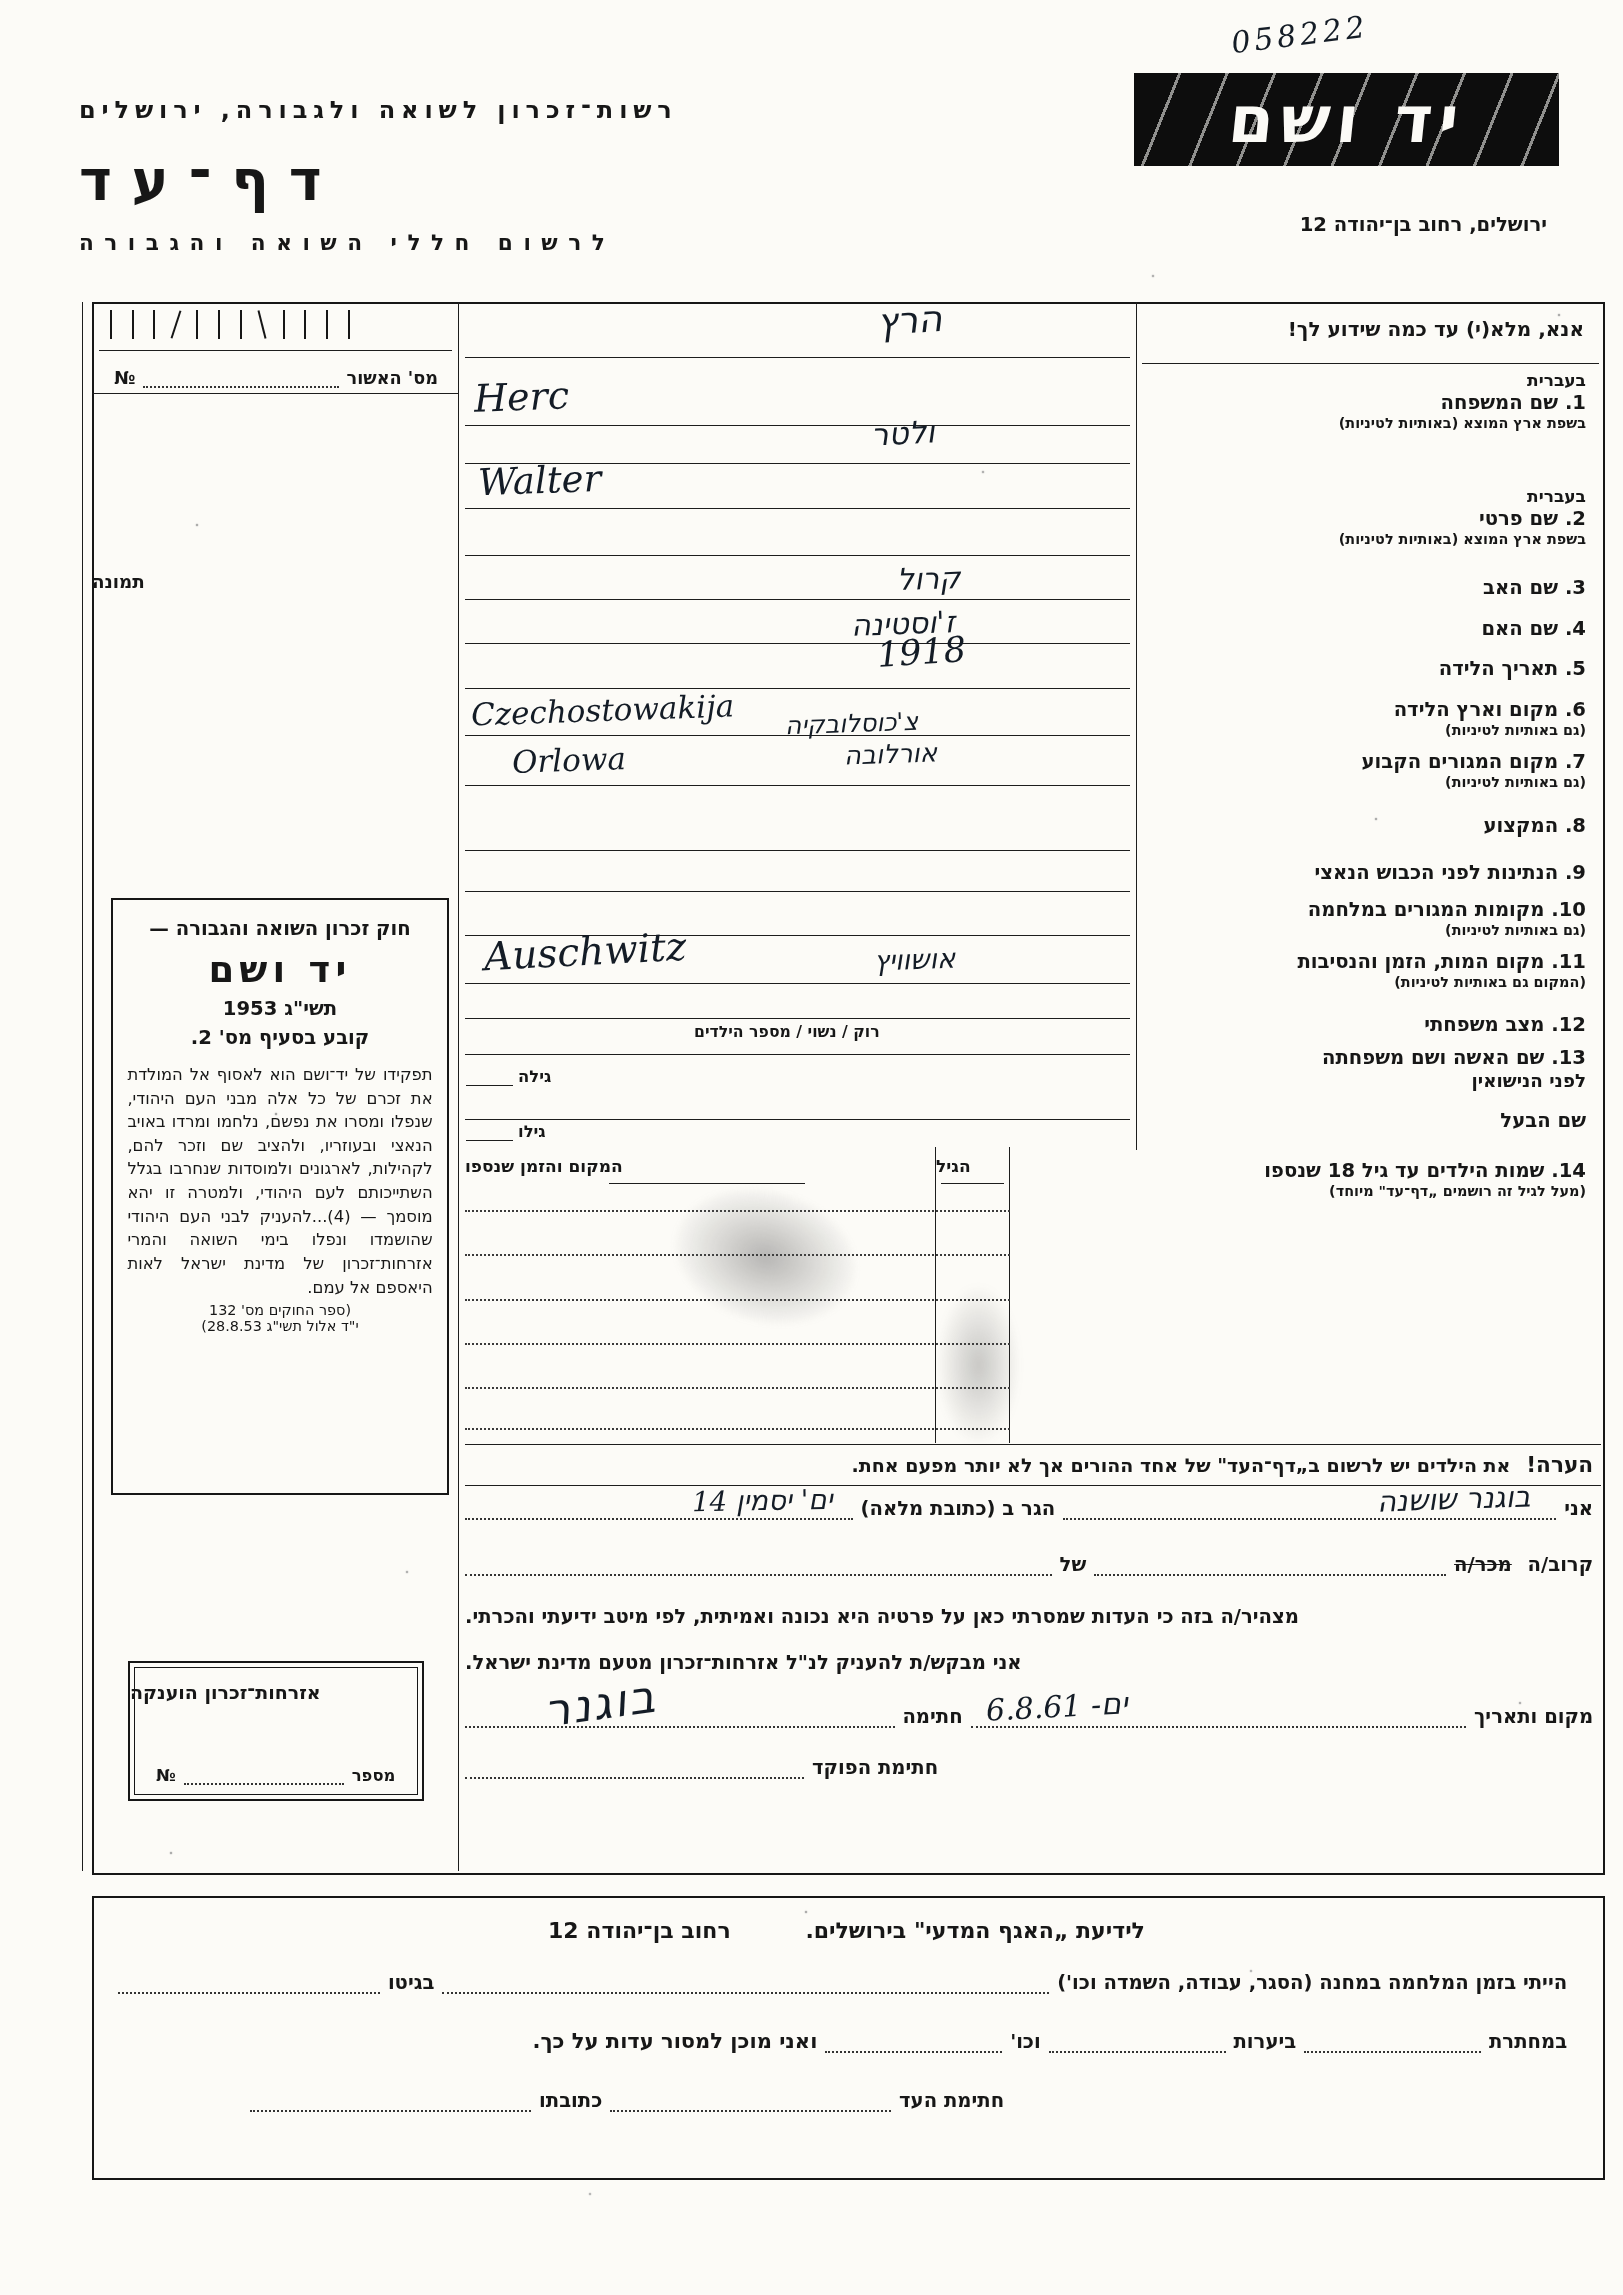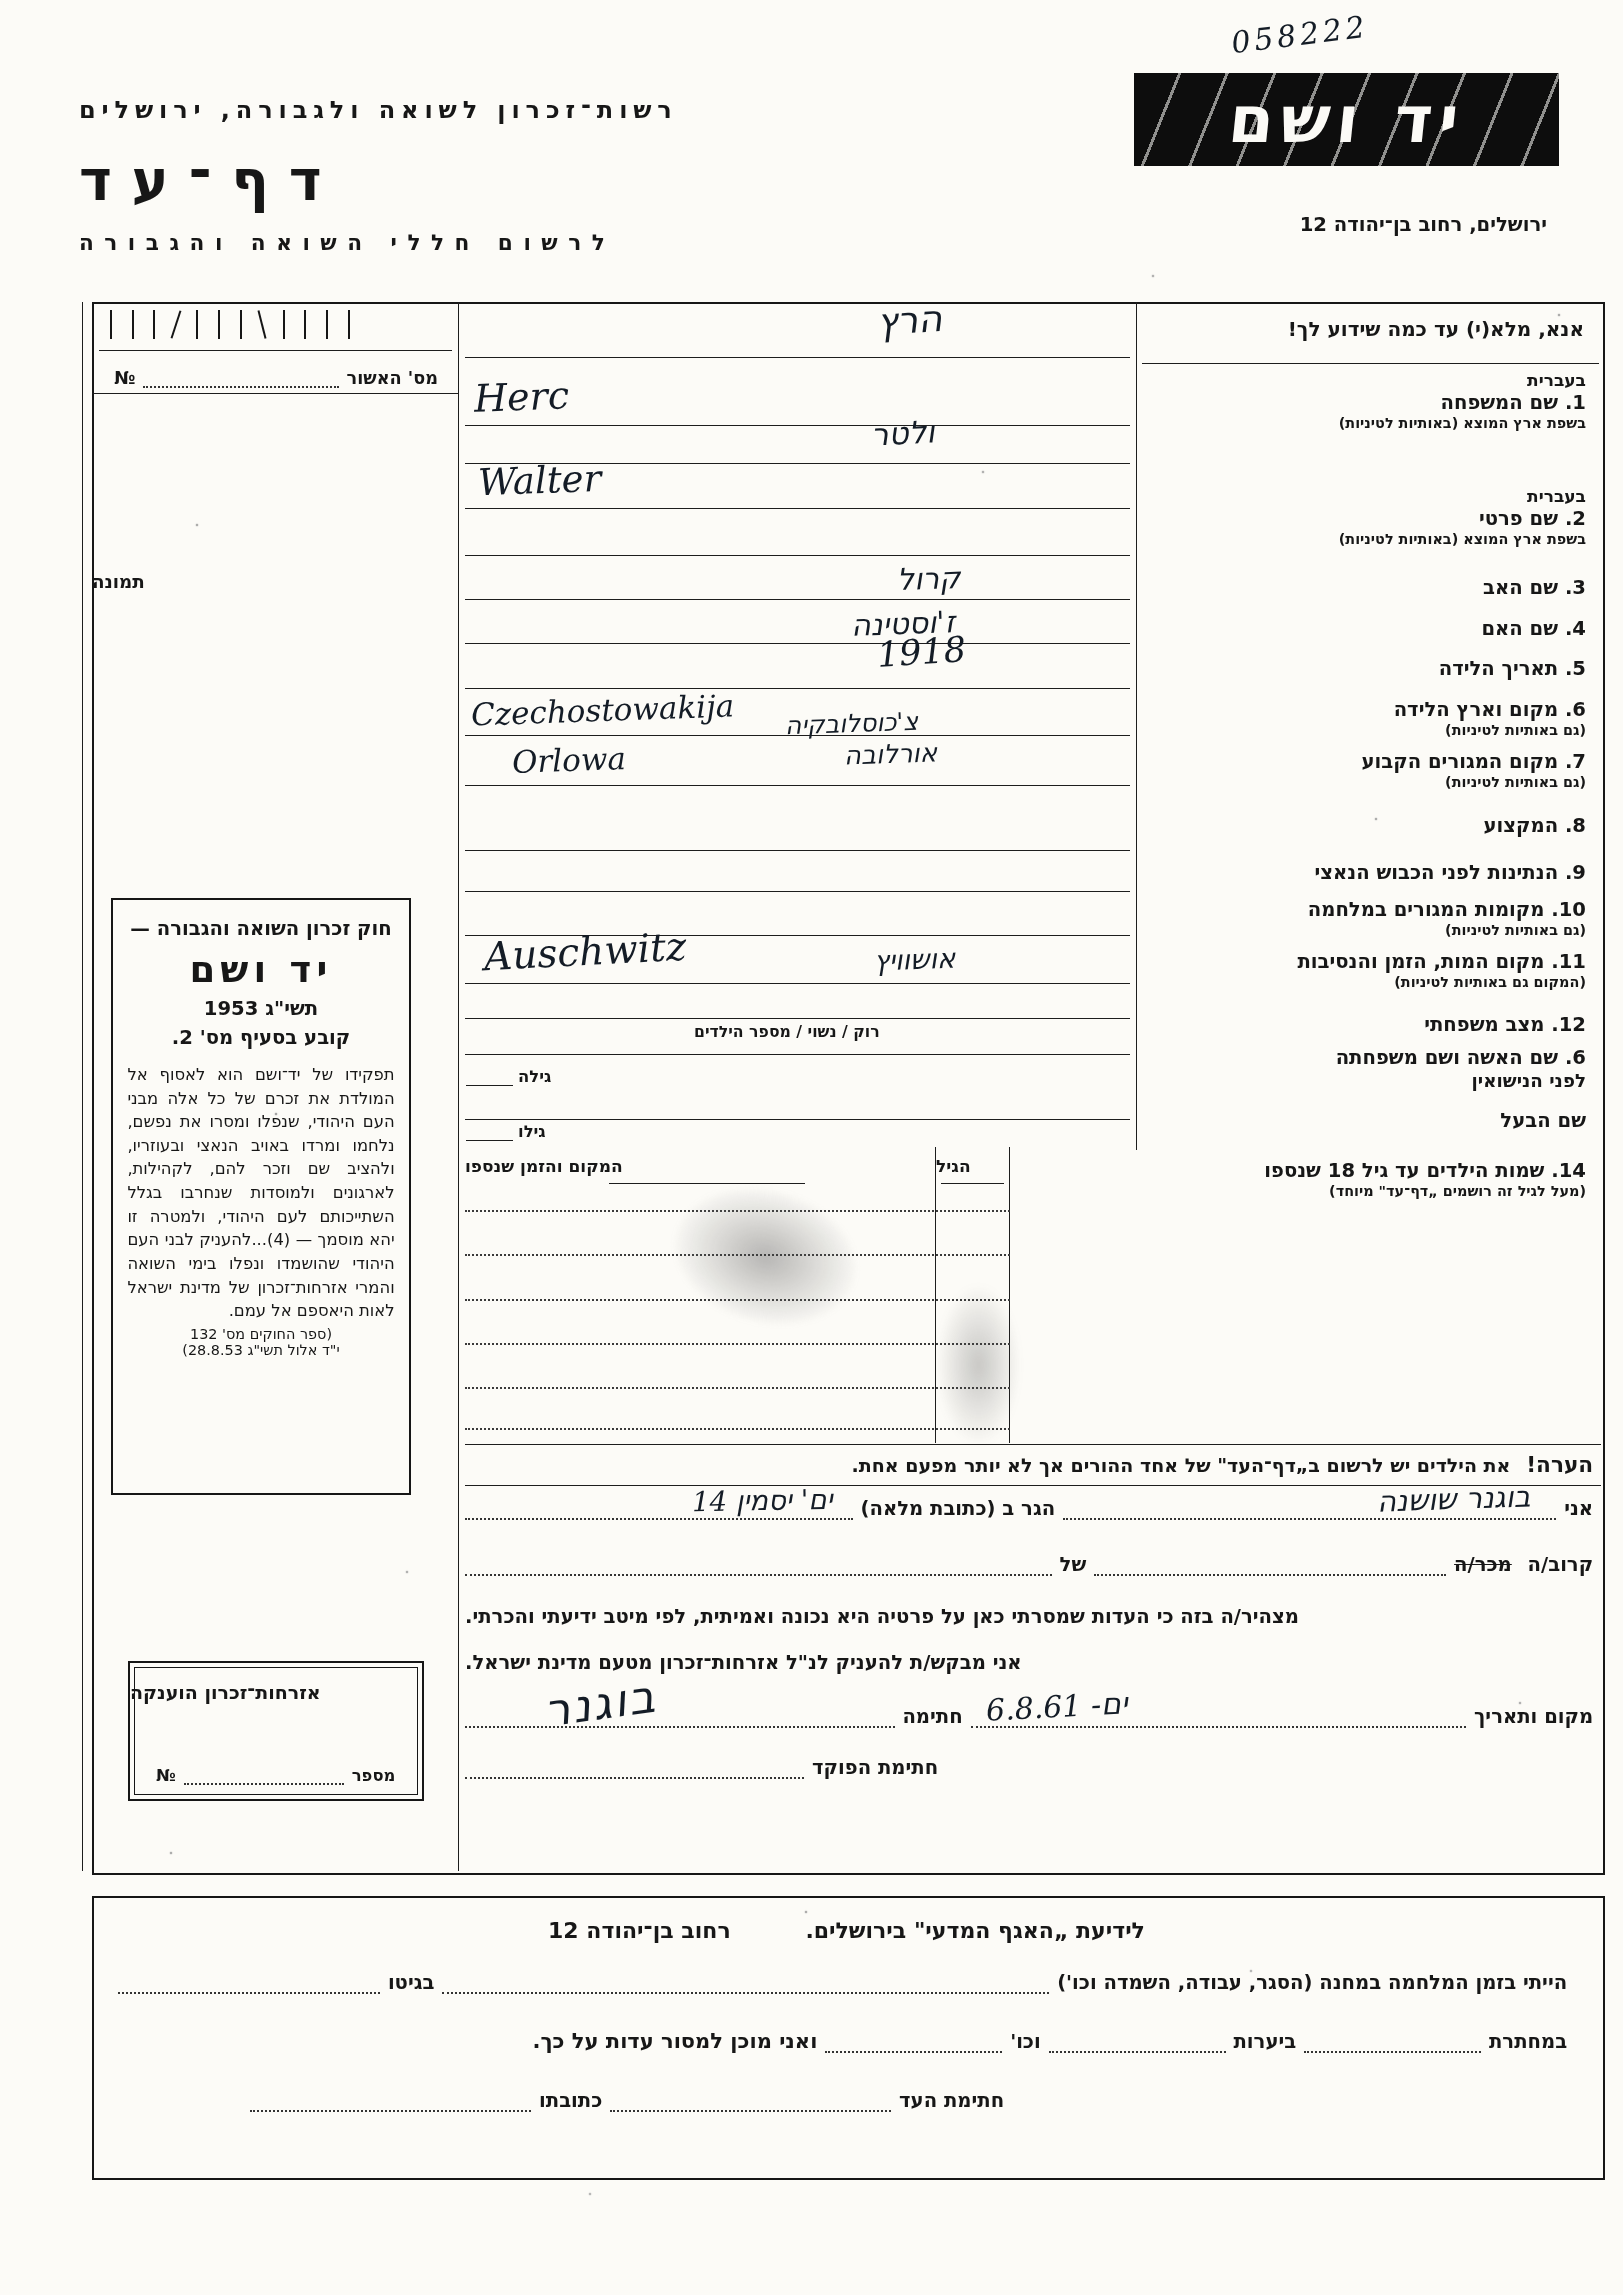--- a/index.html
+++ b/index.html
@@ -74,21 +74,21 @@
 
   <div class="row" style="left:106px;top:359px;width:340px;height:29px;">
     <span class="t" style="font-size:17.7px;">מס' האשור</span>
     <span class="dots" style="flex:1;height:19.6px;"></span>
     <span class="t" style="font-size:17.7px;">№</span>
   </div>
   <div class="hl" style="left:92px;top:393px;width:367px;"></div>
 
   <div class="rtl center" style="position:absolute;left:92px;top:571px;width:367px;font-weight:bold;font-size:18.3px;">תמונה</div>
 
-  <div class="box rtl" style="left:111px;top:898px;width:300px;height:597px;padding:17px 14.4px;box-sizing:border-box;text-align:center;">
+  <div class="box rtl" style="left:111px;top:898px;width:338px;height:597px;padding:17px 14.4px;box-sizing:border-box;text-align:center;">
     <div style="font-weight:bold;font-size:19.6px;">חוק זכרון השואה והגבורה —</div>
     <div style="font-weight:900;font-size:37px;letter-spacing:5.2px;margin-top:7.9px;">יד ושם</div>
     <div style="font-weight:bold;font-size:19.6px;margin-top:6.5px;">תשי"ג 1953</div>
     <div style="font-weight:bold;font-size:19.6px;margin-top:5.2px;">קובע בסעיף מס' 2.</div>
     <div style="font-size:16.4px;line-height:1.44;text-align:justify;margin-top:14.4px;">תפקידו של יד־ושם הוא לאסוף אל המולדת את זכרם של כל אלה מבני העם היהודי, שנפלו ומסרו את נפשם, נלחמו ומרדו באויב הנאצי ובעוזריו, ולהציב שם וזכר להם, לקהילות, לארגונים ולמוסדות שנחרבו בגלל השתייכותם לעם היהודי, ולמטרה זו יהא מוסמך — (4)...להעניק לבני העם היהודי שהושמדו ונפלו בימי השואה והמרי אזרחות־זכרון של מדינת ישראל לאות היאספם אל עמם.</div>
     <div style="font-size:14.4px;margin-top:3px;">(ספר החוקים מס' 132</div>
     <div style="font-size:14.4px;">י"ד אלול תשי"ג 28.8.53)</div>
   </div>
 
   <div class="box" style="left:128px;top:1661px;width:292px;height:136px;">
@@ -164,21 +164,21 @@
     <span class="sub">(גם באותיות לטיניות)</span>
   </div>
   <div class="lbl" style="top:950px;">
     <span>11. מקום המות, הזמן והנסיבות</span>
     <span class="sub">(המקום גם באותיות לטיניות)</span>
   </div>
   <div class="lbl" style="top:1013px;">
     <span>12. מצב משפחתי</span>
   </div>
   <div class="lbl" style="top:1046px;">
-    <span>6. שם האשה ושם משפחתה</span>
+    <span>13. שם האשה ושם משפחתה</span>
     <span class="sub" style="font-size:18.3px;font-weight:bold;">לפני הנישואין</span>
   </div>
   <div class="lbl" style="top:1109px;">
     <span>שם הבעל</span>
   </div>
   <div class="lbl" style="top:1159px;">
     <span>14. שמות הילדים עד גיל 18 שנספו</span>
     <span class="sub">(מעל לגיל זה רושמים „דף־עד" מיוחד)</span>
   </div>
 

